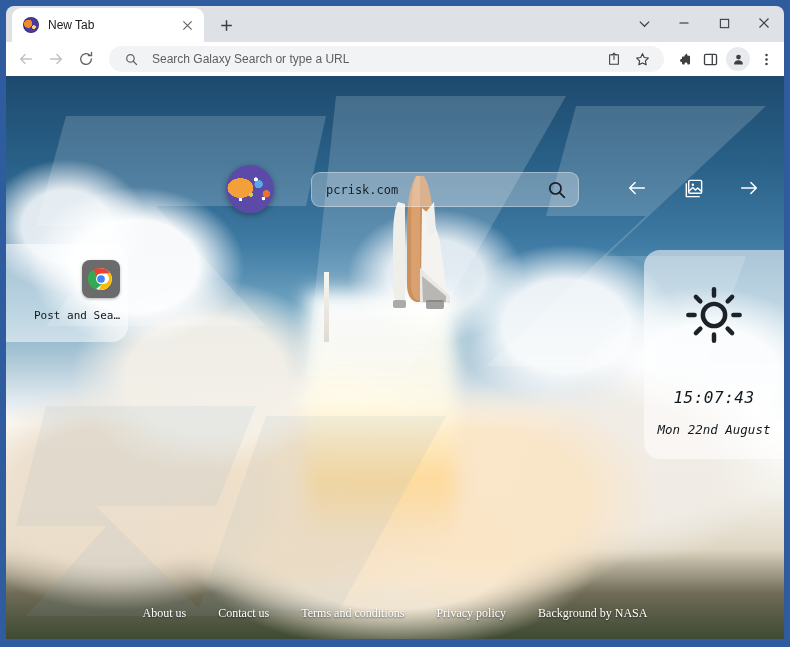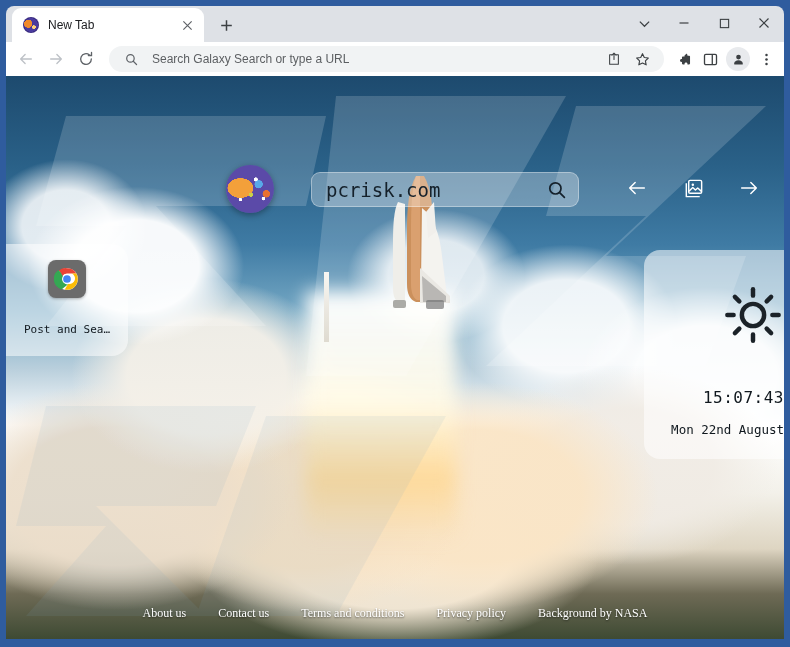--- a/index.html
+++ b/index.html
@@ -231,21 +231,21 @@
     width: 268px; height: 35px;
     background: rgba(255,255,255,.30);
     border: 1px solid rgba(255,255,255,.35);
     border-radius: 9px;
     display: flex;
     align-items: center;
     padding: 0 11px 0 14px;
   }
   .gs-searchtext {
     font-family: "DejaVu Sans Mono", monospace;
-    font-size: 19px;
+    font-size: 12px;
     color: #15212b;
     flex: 1;
     white-space: nowrap;
     overflow: hidden;
   }
   .gs-searchicon { width: 20px; height: 20px; color: #15212b; flex: none; }
 
   .gs-navs {
     position: absolute;
     right: 22px; top: 99px;
@@ -269,22 +269,22 @@
     border-radius: 0 16px 16px 0;
     display: flex;
     flex-direction: column;
     align-items: center;
     gap: 26px;
   }
   .shortcut {
     width: 106px;
     display: flex;
     flex-direction: column;
-    align-items: center;
-    gap: 25px;
+    align-items: flex-end;
+    gap: 11px;
   }
   .shortcut-tile {
     width: 38px; height: 38px;
     border-radius: 8px;
     background: #6b6b6b;
     display: flex; align-items: center; justify-content: center;
     box-shadow: 0 1px 3px rgba(0,0,0,.3);
   }
   .shortcut-label {
     font-family: "DejaVu Sans Mono", monospace;
@@ -300,21 +300,22 @@
   
   .widget {
     position: absolute;
     right: 0; top: 174px;
     width: 140px;
     padding: 34px 0 22px 0;
     background: rgba(255,255,255,.55);
     border-radius: 16px 0 0 16px;
     display: flex;
     flex-direction: column;
-    align-items: flex-end;
+    align-items: center;
+    font-style: italic;
   }
   .widget-icon { width: 62px; height: 62px; color: #1b2228; }
   .widget-time {
     margin-top: 42px;
     font-family: "DejaVu Sans Mono", monospace;
     font-size: 16px;
     color: #10181e;
     letter-spacing: .5px;
   }
   .widget-date {

